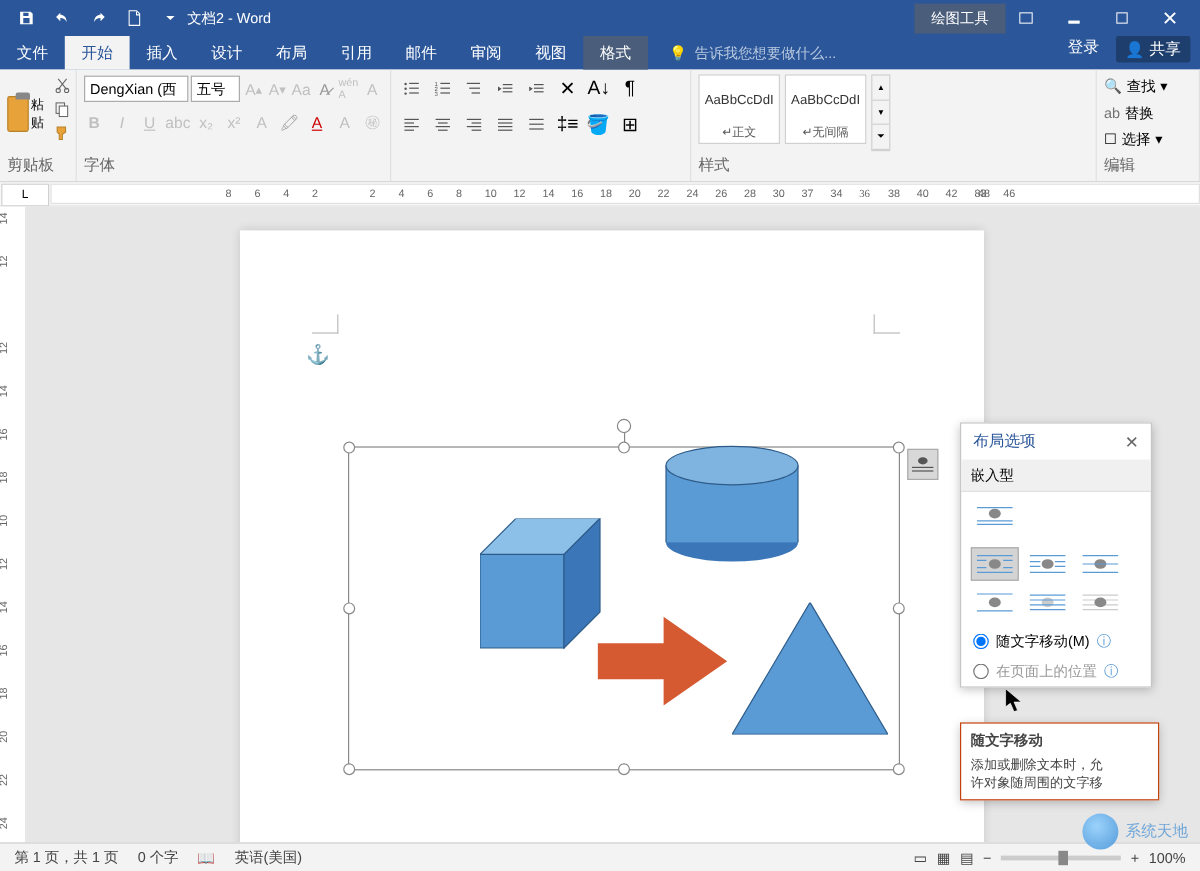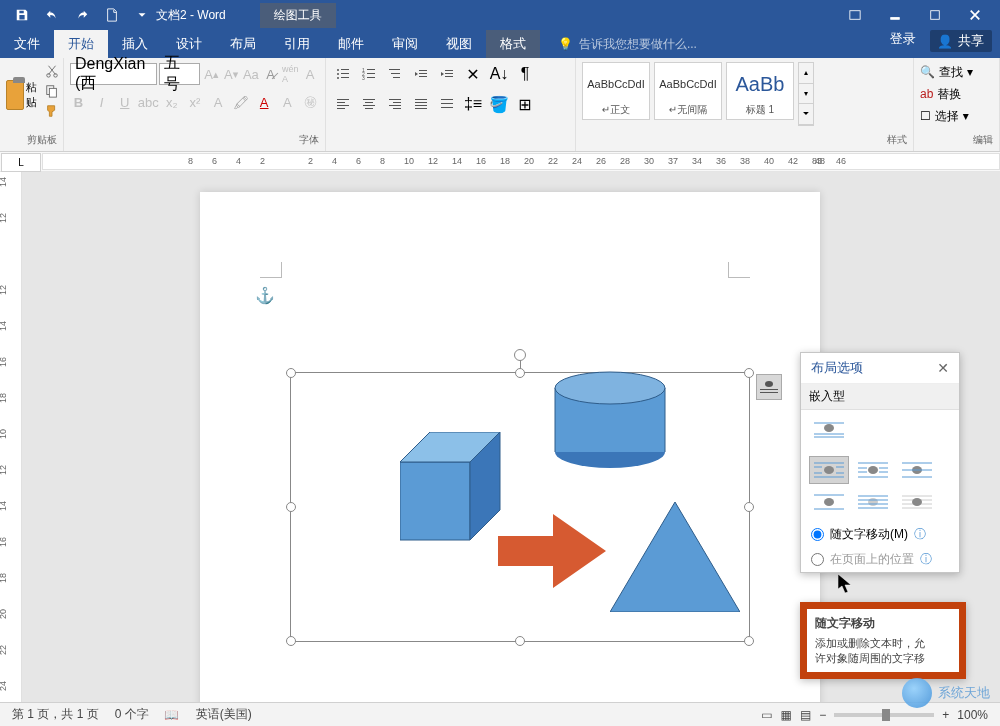--- a/index.html
+++ b/index.html
@@ -1,48 +1,48 @@
 <!DOCTYPE html>
 <html><head>
 <meta charset="utf-8">
 <style>
 *{margin:0;padding:0;box-sizing:border-box;font-family:"Microsoft YaHei","DengXian",sans-serif;}
 body{background:#fff;overflow:hidden;width:1000px;height:726px;position:relative;}
 .titlebar{height:30px;background:#2b579a;display:flex;align-items:center;color:#fff;font-size:12px;}
 .qat{display:flex;align-items:center;gap:2px;padding-left:8px;}
 .qat-btn{width:28px;height:28px;display:flex;align-items:center;justify-content:center;color:#fff;}
 .qat-btn svg{width:14px;height:14px;fill:#fff;}
-.title-center{flex:1;display:flex;align-items:center;justify-content:flex-start;gap:34px;}
+.title-center{flex:1;display:flex;align-items:center;justify-content:space-between;gap:34px;}
 .title-text{font-size:12px;}
 .title-tools{background:#4a5d7a;padding:4px 14px;font-size:12px;}
 .win-btns{display:flex;gap:6px;padding-right:8px;}
 .win-btn{width:34px;height:24px;display:flex;align-items:center;justify-content:center;}
 .win-btn svg{width:12px;height:12px;fill:#fff;stroke:#fff;}
 .tabbar{height:28px;background:#2b579a;display:flex;align-items:stretch;color:#fff;font-size:13px;}
 .tab{padding:0 14px;display:flex;align-items:center;cursor:pointer;}
 .tab.active{background:#f3f3f3;color:#2b579a;}
 .tab.context{background:#4a5d7a;}
 .tell-me{flex:1;display:flex;align-items:center;gap:6px;color:#b9c8de;padding-left:18px;font-size:12px;}
 .tab-right{display:flex;align-items:flex-start;gap:4px;padding-right:8px;}
 .tab-r{padding:0 10px;display:flex;align-items:center;gap:4px;}
 .share{background:#1e3e6e;padding:2px 8px;border-radius:2px;}
 .ribbon{height:94px;background:#f3f3f3;border-bottom:1px solid #d0d0d0;display:flex;}
 .rgroup{border-right:1px solid #e0e0e0;padding:4px 6px 2px;display:flex;flex-direction:column;position:relative;}
-.rgroup-label{font-size:10px;color:#666;text-align:right;margin-top:auto;padding-bottom:2px;}
+.rgroup-label{font-size:13px;color:#666;text-align:left;margin-top:auto;padding-bottom:2px;}
 .clipboard{width:64px;}
 .clip-body{display:flex;gap:2px;height:66px;}
 .paste-big{width:34px;display:flex;flex-direction:row;align-items:center;justify-content:center;gap:2px;}
 .paste-icon{width:26px;height:30px;background:#e8a23a;border:1px solid #b8822a;border-radius:2px;position:relative;}
 .paste-icon::before{content:"";position:absolute;top:-4px;left:6px;width:12px;height:6px;background:#888;border-radius:2px 2px 0 0;}
 .paste-label{font-size:11px;}
 .clip-side{display:flex;flex-direction:column;gap:2px;}
 .clip-sbtn{width:20px;height:18px;display:flex;align-items:center;justify-content:center;}
 .font-group{width:262px;}
 .font-row1{display:flex;align-items:center;gap:2px;height:24px;margin-bottom:4px;}
-.font-combo{height:22px;border:1px solid #ababab;background:#fff;font-size:16px;padding:0 4px;display:flex;align-items:center;}
+.font-combo{height:22px;border:1px solid #ababab;background:#fff;font-size:12px;padding:0 4px;display:flex;align-items:center;}
 .font-name{width:88px;}
 .font-size{width:42px;}
 .font-row2{display:flex;align-items:center;gap:6px;height:24px;}
 .fbtn{width:18px;height:20px;display:flex;align-items:center;justify-content:center;color:#999;font-size:13px;}
 .fbtn.disabled{color:#c0c0c0;}
 .para-group{width:250px;}
 .para-row{display:flex;gap:4px;height:24px;align-items:center;margin-bottom:6px;}
 .pbtn{width:22px;height:20px;display:flex;align-items:center;justify-content:center;}
 .pbtn svg{width:14px;height:14px;fill:#555;}
 .styles-group{flex:1;}
@@ -78,21 +78,21 @@
 .arrow-big{position:absolute;top:334px;left:498px;}
 .layout-popup{position:absolute;top:180px;right:40px;width:160px;background:#fff;border:1px solid #c6c6c6;box-shadow:0 2px 8px rgba(0,0,0,0.25);z-index:10;}
 .lp-title{display:flex;justify-content:space-between;align-items:center;padding:6px 10px;font-size:13px;color:#2b579a;border-bottom:1px solid #eee;}
 .lp-close{color:#666;font-size:14px;cursor:pointer;}
 .lp-section{padding:4px 8px;font-size:12px;background:#f0f0f0;border-bottom:1px solid #e0e0e0;}
 .lp-row{display:flex;gap:4px;padding:6px 8px;flex-wrap:wrap;}
 .lp-opt{width:40px;height:28px;border:1px solid transparent;display:flex;align-items:center;justify-content:center;}
 .lp-opt.sel{background:#d4d4d4;border-color:#aaa;}
 .lp-radio{display:flex;align-items:center;gap:6px;padding:4px 10px;font-size:12px;}
 .lp-radio input{margin:0;}
-.tooltip{position:absolute;top:430px;right:34px;width:166px;background:#fff;border:7px solid #c2410c;box-shadow:0 2px 8px rgba(0,0,0,0.25);padding:6px 8px;font-size:11px;color:#444;z-index:11;}
+.tooltip{position:absolute;top:430px;right:34px;width:166px;background:#fff;border:1px solid #c2410c;box-shadow:0 2px 8px rgba(0,0,0,0.25);padding:6px 8px;font-size:11px;color:#444;z-index:11;}
 .tooltip-title{font-weight:bold;font-size:12px;margin-bottom:4px;}
 .cursor-arrow{position:absolute;top:402px;right:146px;z-index:12;}
 .statusbar{position:absolute;bottom:0;left:0;right:0;height:24px;background:#f3f3f3;border-top:1px solid #d0d0d0;display:flex;align-items:center;font-size:12px;color:#444;padding:0 12px;gap:16px;}
 .status-right{margin-left:auto;display:flex;gap:8px;align-items:center;}
 .zoom-slider{width:100px;height:4px;background:#ccc;position:relative;}
 .zoom-thumb{position:absolute;top:-4px;width:8px;height:12px;background:#888;}
 .watermark{position:absolute;bottom:18px;right:10px;display:flex;align-items:center;gap:6px;font-size:13px;color:#5b9bd5;z-index:20;opacity:0.85;}
 .watermark-icon{width:30px;height:30px;border-radius:50%;background:radial-gradient(circle at 40% 35%,#8fd0ff,#3a8dd8);position:relative;}
 .wrap-icon svg{width:30px;height:20px;}
 </style>
@@ -343,38 +343,34 @@
   <div class="rgroup styles-group">
     <div class="styles-row">
       <div class="style-box">
         <div class="style-preview">AaBbCcDdI</div>
         <div class="style-name">↵正文</div>
       </div>
       <div class="style-box">
         <div class="style-preview">AaBbCcDdI</div>
         <div class="style-name">↵无间隔</div>
       </div>
-      <div class="style-box">
-        <div class="style-preview big">AaBb</div>
-        <div class="style-name">标题 1</div>
-      </div>
       <div class="styles-more">
           <div>▴</div>
           <div>▾</div>
           <div>⏷</div>
         </div>
     </div>
     <div class="rgroup-label">样式</div>
   </div>
 
   <div class="rgroup edit-group">
     <div class="edit-col">
       <div class="edit-btn">🔍 <span>查找</span> ▾</div>
       <div class="edit-btn">
-          <span style="color:#b91c1c">ab</span> 
+          <span style="color:#737373">ab</span> 
           <span>替换</span>
         </div>
       <div class="edit-btn">☐ <span>选择</span> ▾</div>
     </div>
     <div class="rgroup-label">编辑</div>
   </div>
 </div>
 
 <div class="rulertop">
   <div class="ruler-corner">L</div>
@@ -394,21 +390,21 @@
       <span class="ruler-tick" style="left: 433px;">16</span>
       <span class="ruler-tick" style="left: 457px;">18</span>
       <span class="ruler-tick" style="left: 481px;">20</span>
       <span class="ruler-tick" style="left: 505px;">22</span>
       <span class="ruler-tick" style="left: 529px;">24</span>
       <span class="ruler-tick" style="left: 553px;">26</span>
       <span class="ruler-tick" style="left: 577px;">28</span>
       <span class="ruler-tick" style="left: 601px;">30</span>
       <span class="ruler-tick" style="left: 625px;">37</span>
       <span class="ruler-tick" style="left: 649px;">34</span>
-      <span class="ruler-tick" style="left: 673px;">36</span>
+      <span class="ruler-tick" style="left: 673px; font-family: Liberation Serif, serif;">36</span>
       <span class="ruler-tick" style="left: 697px;">38</span>
       <span class="ruler-tick" style="left: 721px;">40</span>
       <span class="ruler-tick" style="left: 745px;">42</span>
       <span class="ruler-tick" style="left: 769px;">83</span>
       <span class="ruler-tick" style="left: 793px;">46</span>
       <span class="ruler-tick" style="left: 772px;">48</span>
     </div>
 </div>
 
 <div class="workspace">

